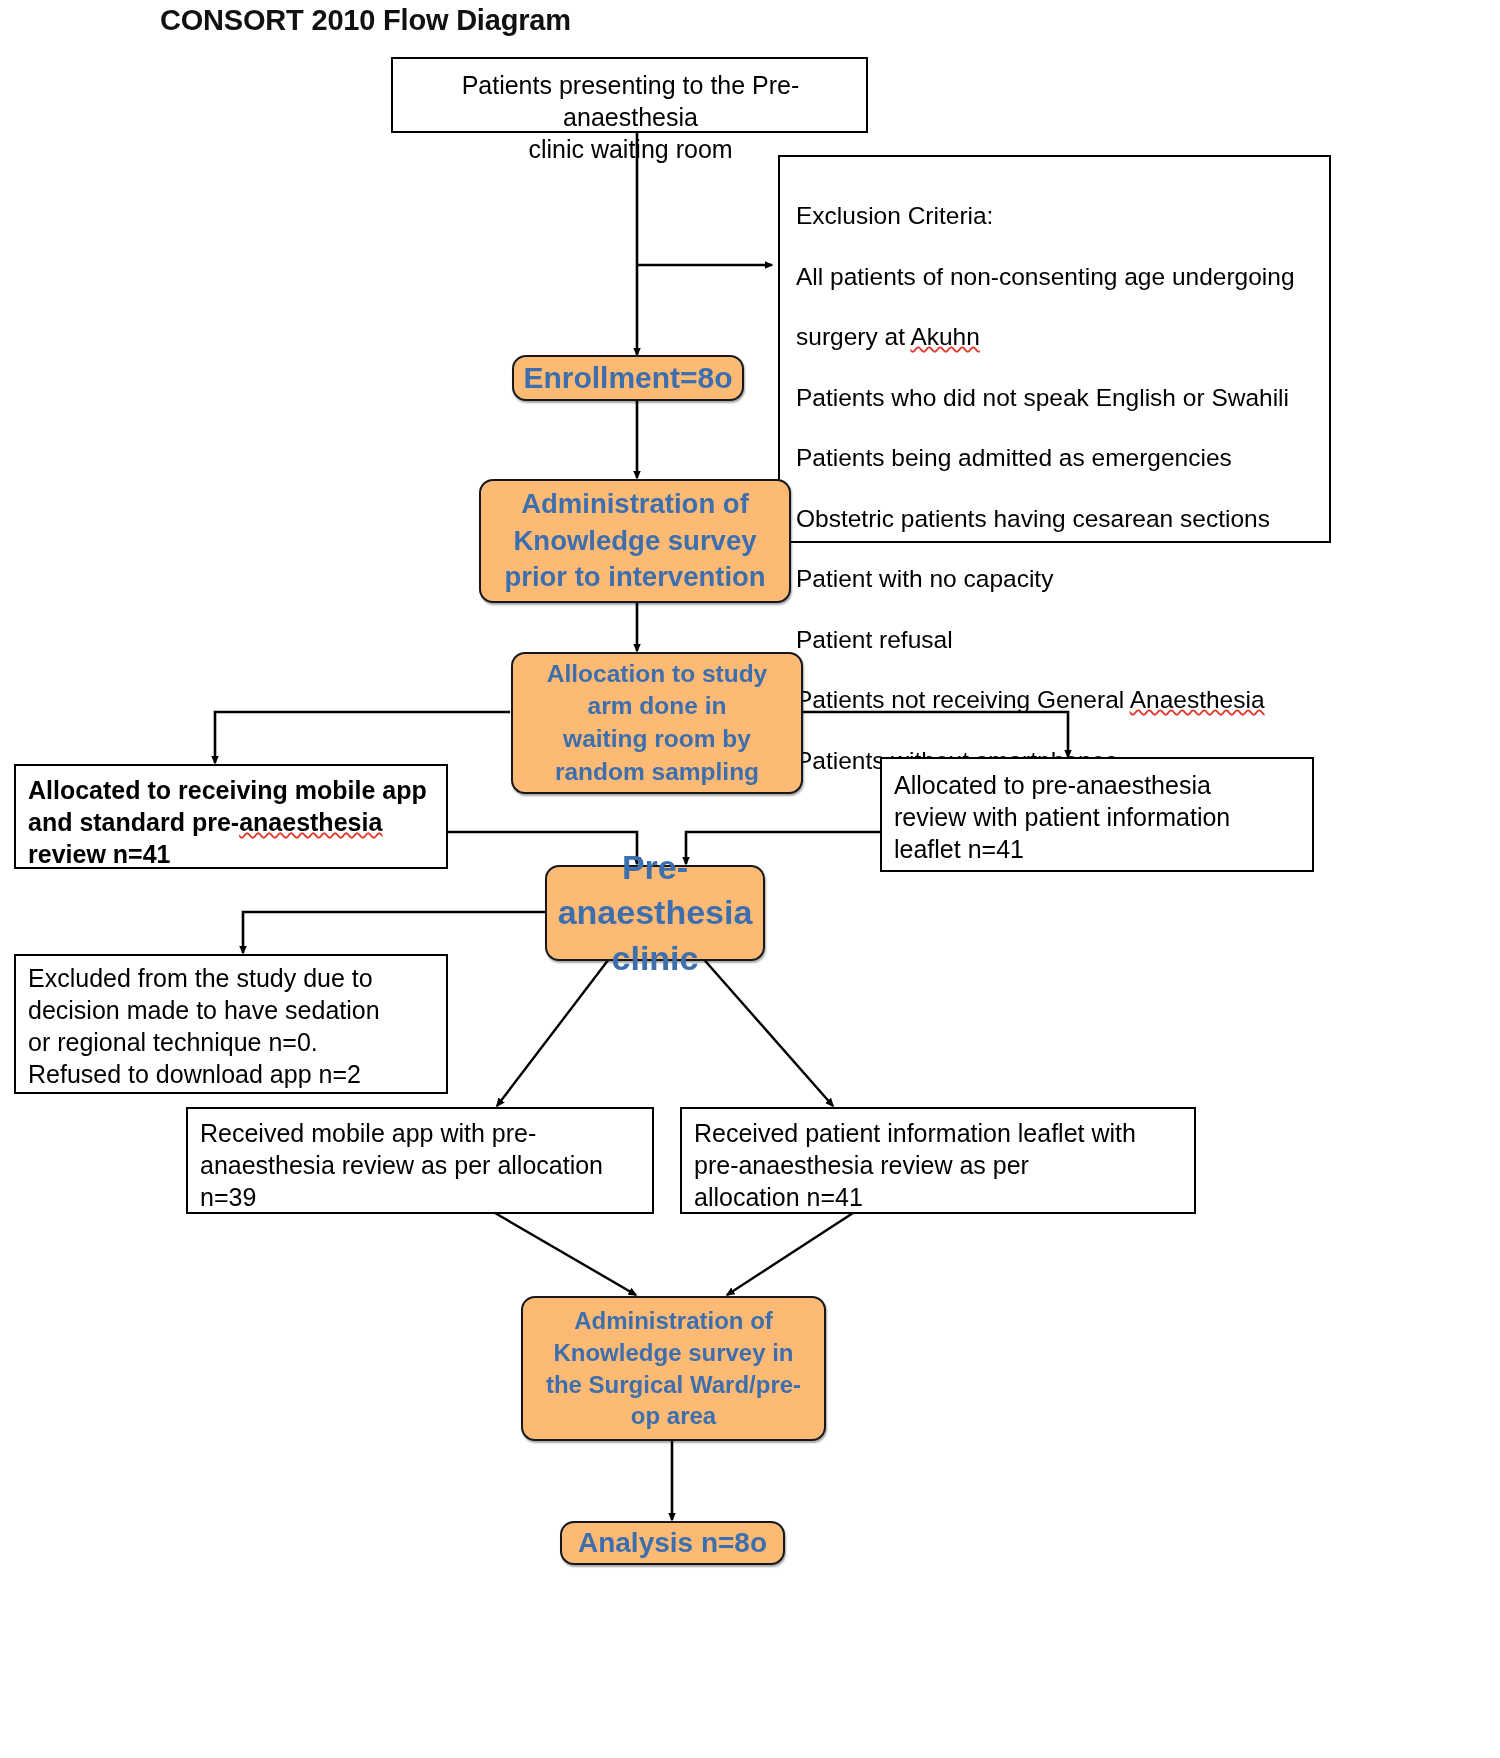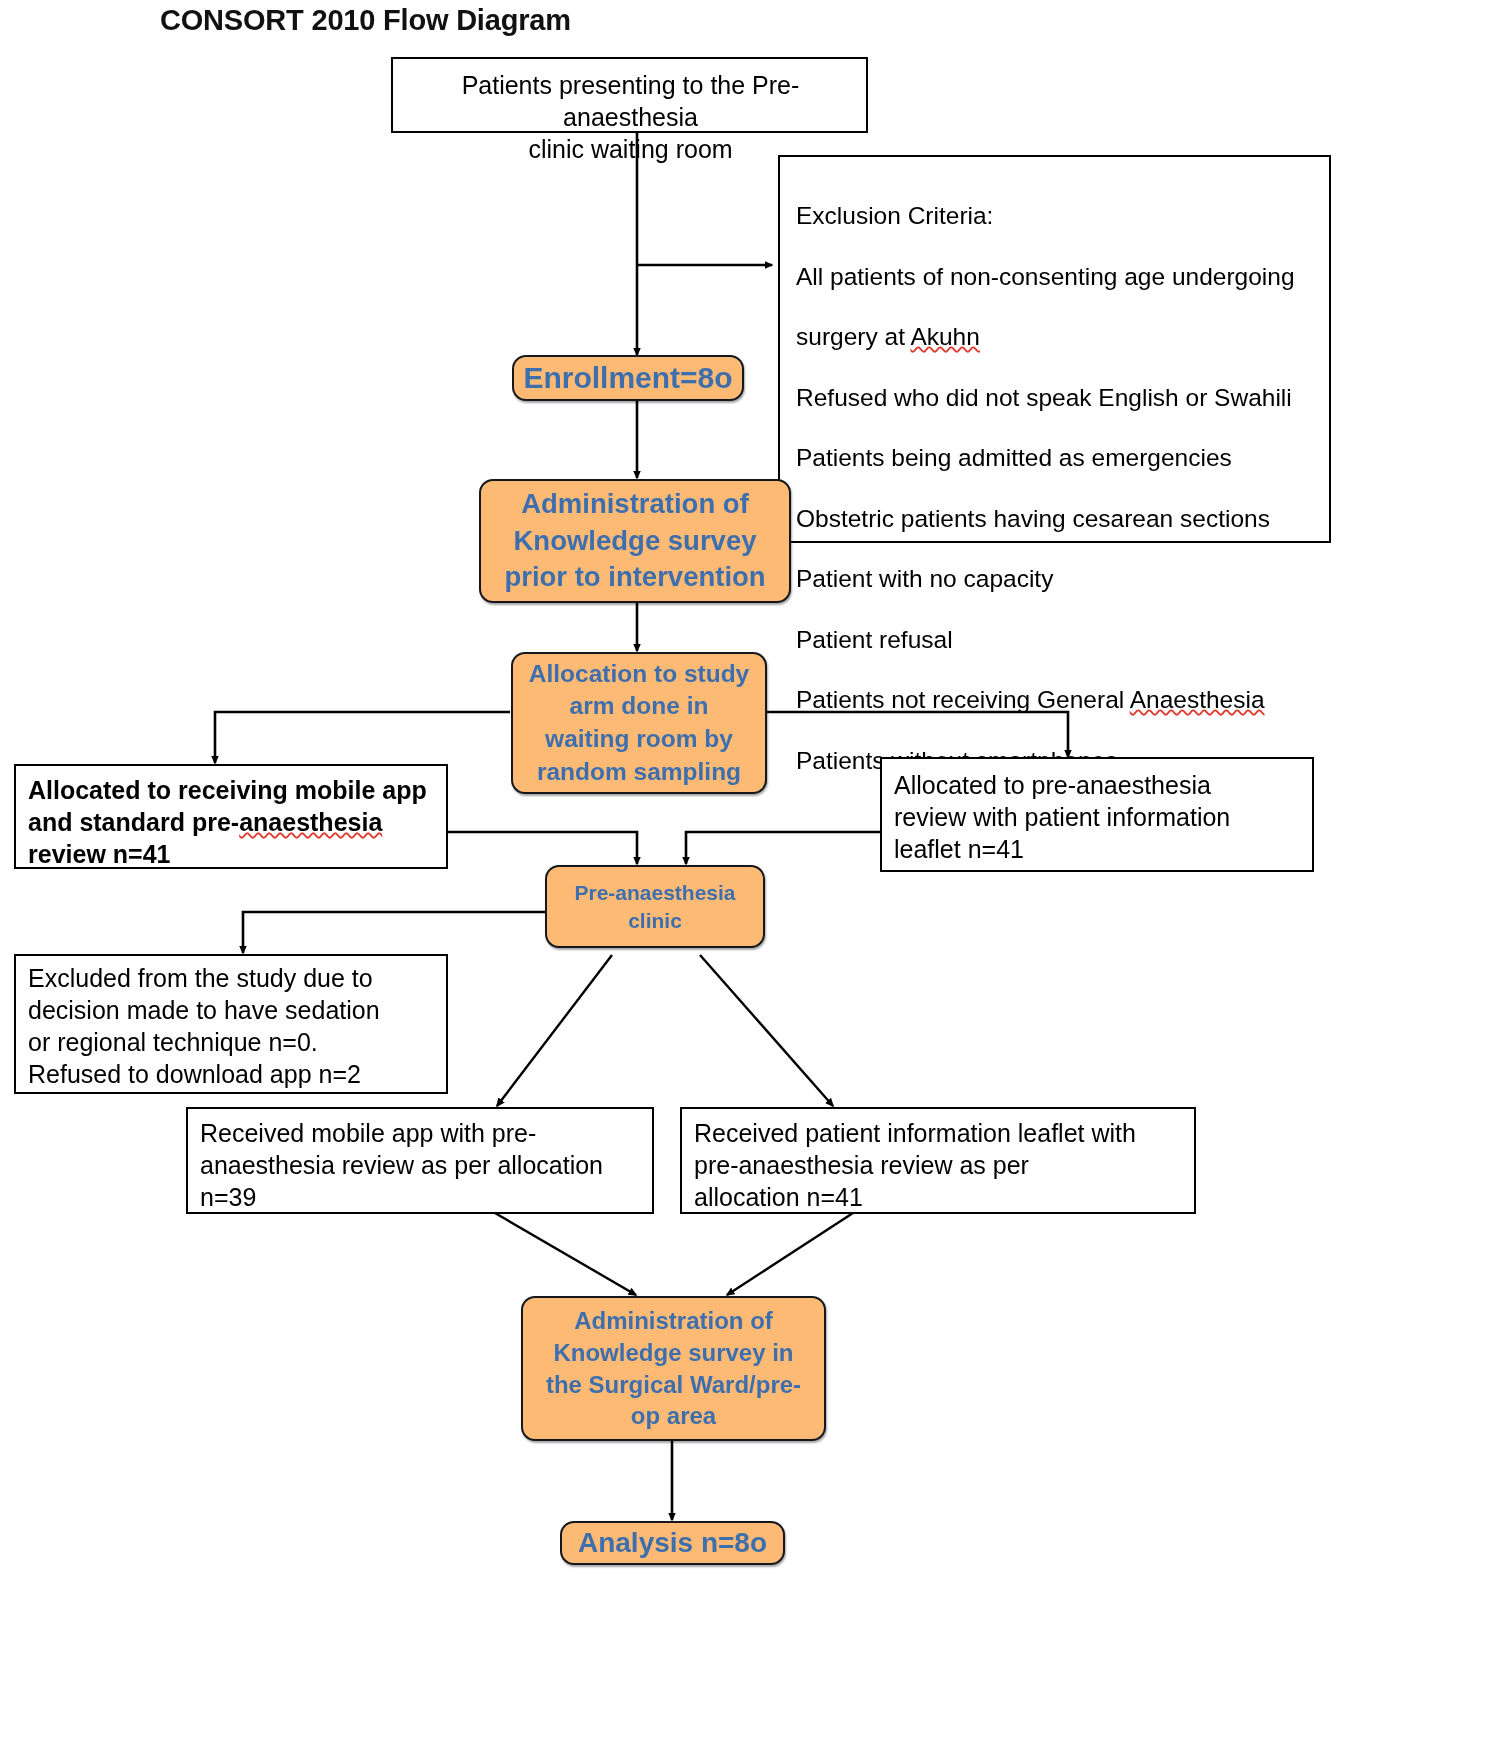--- a/index.html
+++ b/index.html
@@ -117,47 +117,47 @@
     </g>
   </svg>
 
   <div class="node boxplain center" style="left:391px; top:57px; width:477px; height:76px;">Patients presenting to the Pre-anaesthesia
 clinic waiting room</div>
 
   <div class="node boxplain" style="left:778px; top:155px; width:553px; height:388px; font-size:24.5px; line-height:1.235; padding:14px 8px 6px 16px;">
     <div>Exclusion Criteria:</div>
     <div>All patients of non-consenting age undergoing</div>
     <div>surgery at <span class="squiggle">Akuhn</span></div>
-    <div>Refused who did not speak English or Swahili</div>
+    <div>Patients who did not speak English or Swahili</div>
     <div>Patients being admitted as emergencies</div>
     <div>Obstetric patients having cesarean sections</div>
     <div>Patient with no capacity</div>
     <div>Patient refusal</div>
     <div>Patients not receiving General <span class="squiggle">Anaesthesia</span></div>
     <div>Patients without smartphones</div>
   </div>
 
   <div class="node boxblue" style="left:512px; top:355px; width:232px; height:46px; font-size:30px;">Enrollment=8o</div>
 
   <div class="node boxblue" style="left:479px; top:479px; width:312px; height:124px; font-size:27.5px;">Administration of
 Knowledge survey
 prior to intervention</div>
 
-  <div class="node boxblue" style="left:511px; top:652px; width:256px; height:142px; font-size:24.5px;">Allocation to study
+  <div class="node boxblue" style="left:511px; top:652px; width:292px; height:142px; font-size:24.5px;">Allocation to study
 arm done in
 waiting room by
 random sampling</div>
 
   <div class="node boxplain" style="left:14px; top:764px; width:434px; height:105px; font-size:25px; padding-top:8px;font-weight:bold;">Allocated to  receiving mobile app<br>and  standard pre-<span class="squiggle">anaesthesia</span><br>review n=41</div>
 
   <div class="node boxplain" style="left:880px; top:757px; width:434px; height:115px; font-size:25px; padding-top:10px;">Allocated to pre-anaesthesia
 review with patient information
 leaflet n=41</div>
 
-  <div class="node boxblue" style="left:545px; top:865px; width:220px; height:83px; font-size:21px;">Pre-anaesthesia
+  <div class="node boxblue" style="left:545px; top:865px; width:220px; height:96px; font-size:34px;">Pre-anaesthesia
 clinic</div>
 
   <div class="node boxplain" style="left:14px; top:954px; width:434px; height:140px; font-size:25px; ">Excluded from the study due to
 decision made to have sedation
 or regional technique n=0.
 Refused to download app n=2</div>
 
   <div class="node boxplain" style="left:186px; top:1107px; width:468px; height:107px; font-size:25px; padding-top:8px;">Received mobile app with pre-
 anaesthesia review as per allocation
 n=39</div>

